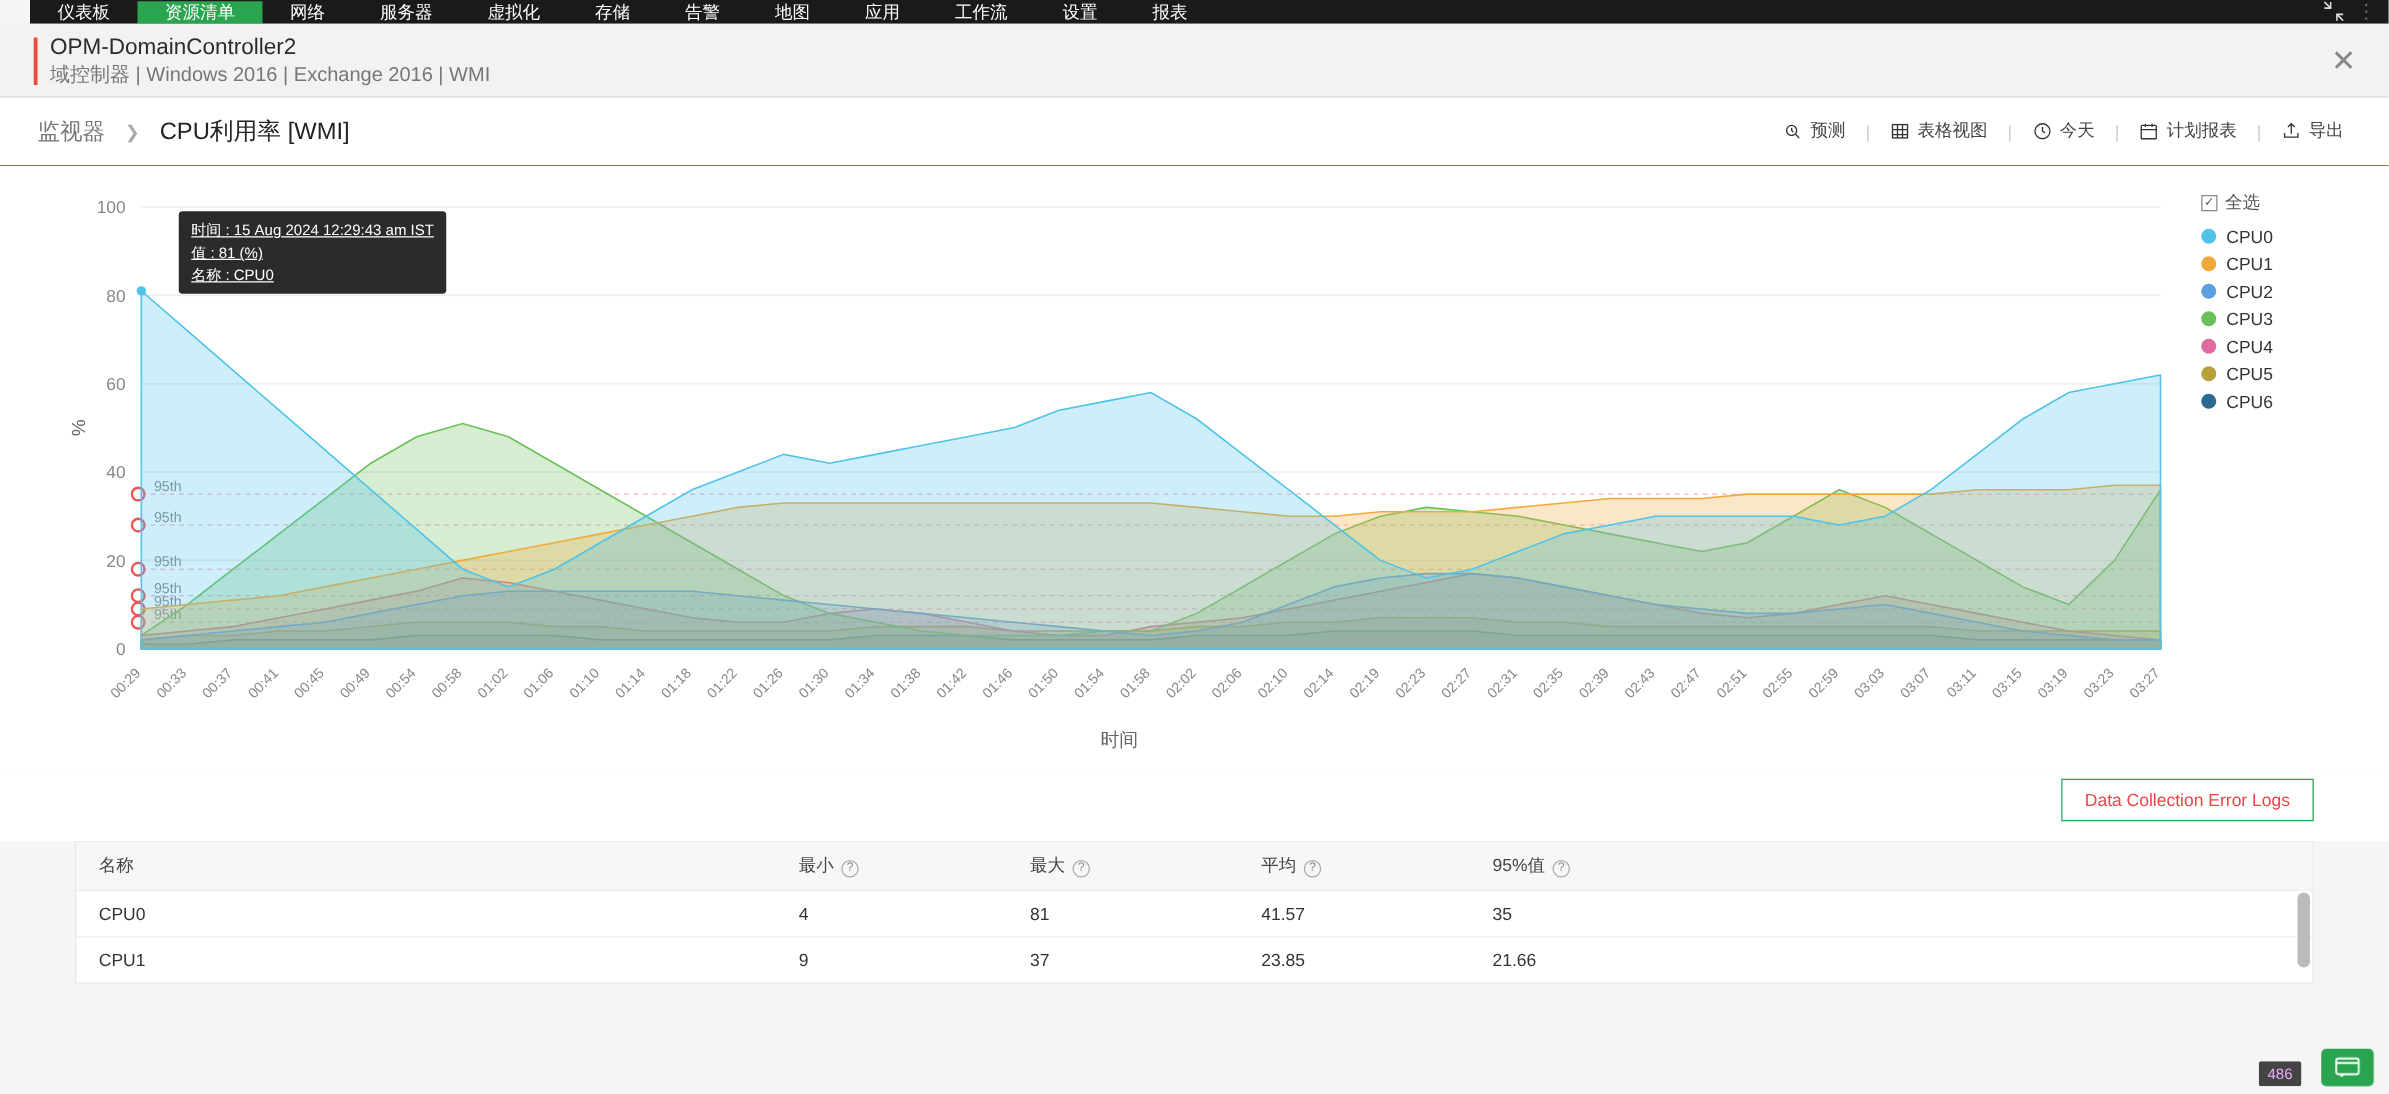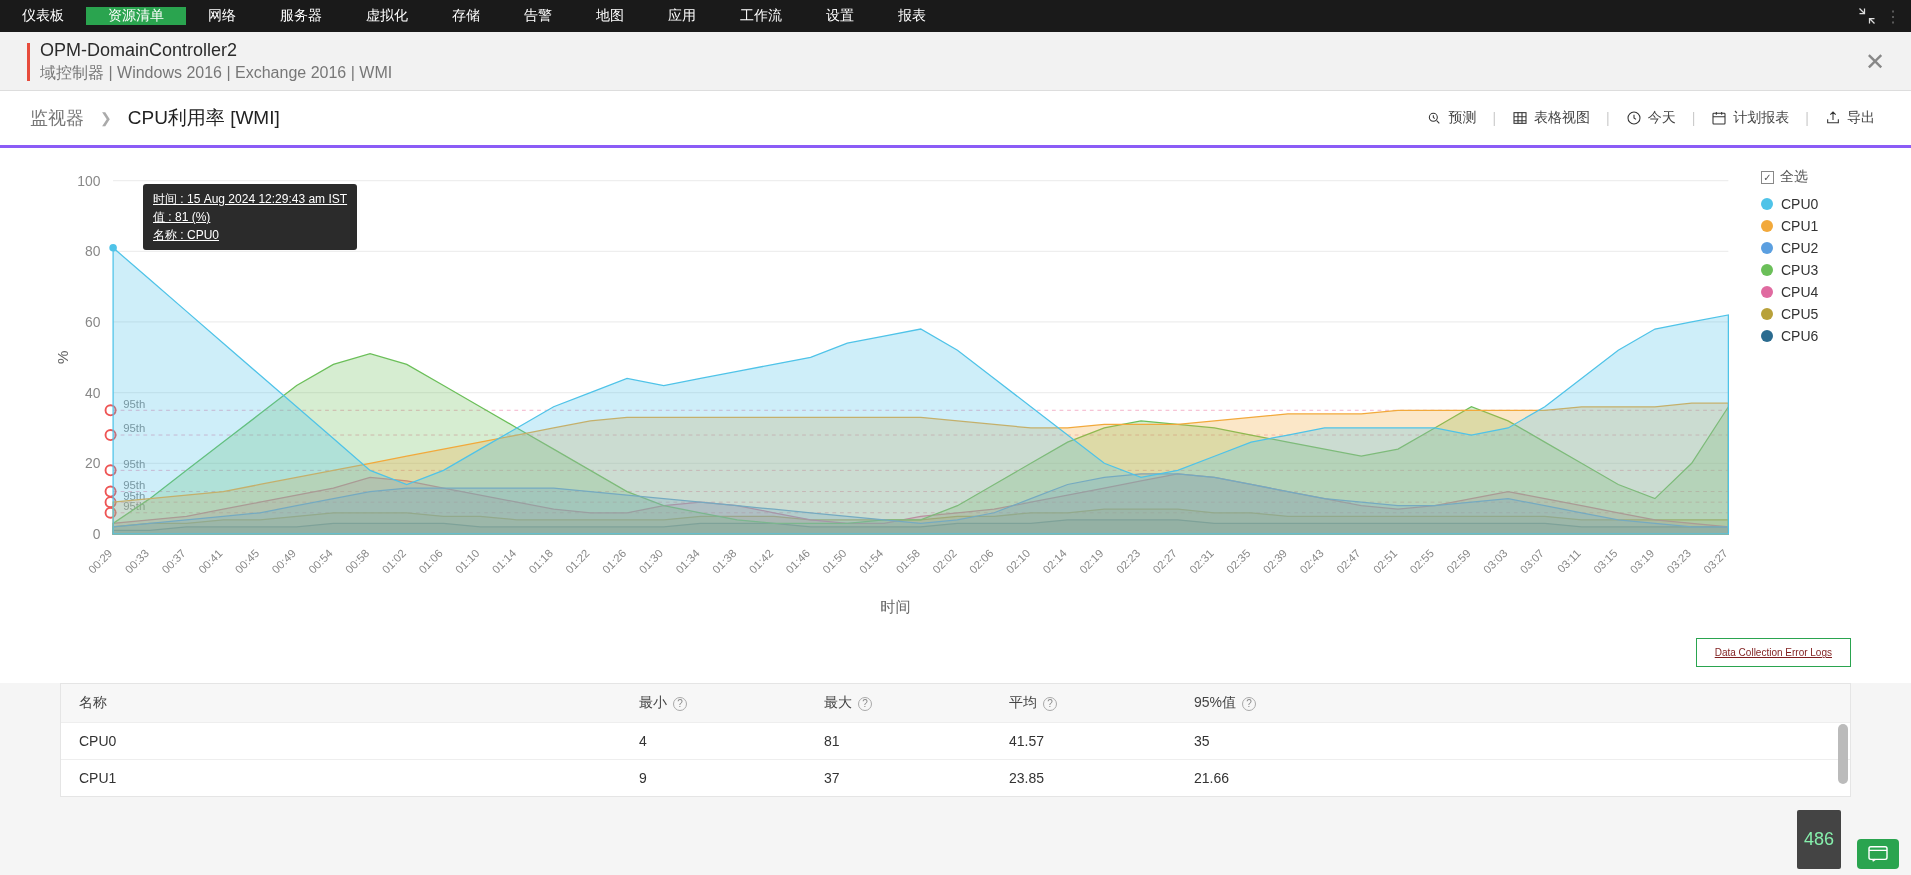--- a/index.html
+++ b/index.html
@@ -1,55 +1,55 @@
 <!DOCTYPE html>
 <html><head>
 <meta charset="utf-8">
 <style>
 * { margin:0; padding:0; box-sizing:border-box; font-family:"Segoe UI","Microsoft YaHei",sans-serif; }
 body { background:#f5f5f5; color:#333; overflow:hidden; }
-.topnav { background:#1a1a1a; height:32px; display:flex; align-items:center; color:#fff; position:relative; }
+.topnav { background:#1a1a1a; height:19px; display:flex; align-items:flex-end; color:#fff; position:relative;margin-left:24px; }
 .nav-item { padding:0 22px; font-size:14px; display:flex; align-items:center; cursor:pointer; }
 .nav-item.active { background:#2aa44f; }
 .nav-right { margin-left:auto; display:flex; align-items:center; padding-right:10px; }
 .collapse-icon { width:20px; height:20px; cursor:pointer; }
 .header { background:#f2f2f2; border-bottom:1px solid #ddd; padding:8px 20px 6px 27px; display:flex; align-items:center; position:relative; }
 .red-bar { width:3px; height:38px; background:#e74c3c; margin-right:10px; }
 .title { font-size:18px; color:#2b2b2b; font-weight:500; }
 .subtitle { font-size:16px; color:#777; margin-top:2px; }
 .close-x { margin-left:auto; font-size:24px; color:#888; cursor:pointer; padding:0 6px; }
-.crumbs { background:#fff; border-bottom:3px solid #8b5cf6; padding:14px 30px; display:flex; align-items:center; }
+.crumbs { background:#fff; border-bottom:1px solid #8b5cf6; padding:14px 30px; display:flex; align-items:center; }
 .crumb { font-size:18px; color:#777; }
 .crumb-sep { margin:0 16px; color:#aaa; font-size:14px; }
 .crumb.current { color:#222; font-weight:500; font-size:19px; }
 .actions { margin-left:auto; display:flex; align-items:center; gap:6px; font-size:14px; color:#444; }
 .action { display:flex; align-items:center; gap:6px; cursor:pointer; padding:0 6px; }
 .sep { color:#ccc; padding:0 4px; }
 .chart-area { background:#fff; padding:20px 60px 10px 50px; position:relative; display:flex; }
 .chart-svg { flex:1; }
 .legend { width:110px; padding-left:20px; font-size:14px; }
 .legend-item { display:flex; align-items:center; gap:8px; margin-bottom:6px; cursor:pointer; }
 .swatch { width:12px; height:12px; border-radius:50%; }
 .select-all { display:flex; align-items:center; gap:6px; margin-bottom:10px; cursor:pointer; font-size:14px; color:#555; }
 .checkbox { width:13px; height:13px; border:1px solid #888; display:inline-flex; align-items:center; justify-content:center; font-size:10px; }
 .tooltip { position:absolute; left:143px; top:36px; background:#2b2b2b; color:#fff; font-size:12px; padding:6px 10px; border-radius:3px; line-height:1.5; z-index:5; white-space:nowrap;text-decoration:underline; }
 .tooltip::before { content:''; position:absolute; left:-6px; top:12px; border:6px solid transparent; border-right-color:#2b2b2b; }
 .btn-row { display:flex; justify-content:flex-end; padding:6px 60px 16px; background:#fff; }
-.err-btn { border:1px solid #2aa44f; color:#7f1d1d; background:#fff; padding:8px 18px; font-size:10px; cursor:pointer;text-decoration:underline; }
+.err-btn { border:1px solid #2aa44f; color:#ef4444; background:#fff; padding:8px 18px; font-size:14px; cursor:pointer; }
 .table-wrap { background:#fff; margin:0 60px; border:1px solid #e5e5e5; position:relative; }
 .table-title { padding:14px 18px; font-size:16px; color:#333; border-bottom:1px solid #eee; }
 .thead { display:flex; background:#f7f7f7; font-size:14px; color:#444; }
 .th,.td { padding:10px 18px; }
 .col-name { flex:0 0 560px; }
 .col-num { flex:0 0 185px; }
 .help { display:inline-block; width:14px; height:14px; border:1px solid #aaa; border-radius:50%; font-size:10px; text-align:center; line-height:12px; color:#888; margin-left:6px; }
 .trow { display:flex; border-top:1px solid #eee; font-size:14px; color:#333; }
 .scrollbar { position:absolute; right:2px; top:40px; width:10px; bottom:4px; }
 .scrollthumb { background:#bbb; width:100%; height:60px; border-radius:5px; }
-.badge { position:fixed; right:70px; bottom:6px; background:#444; color:#86efac; font-size:18px; padding:19px 7px; border-radius:2px; }
+.badge { position:fixed; right:70px; bottom:6px; background:#444; color:#f0abfc; font-size:12px; padding:3px 7px; border-radius:2px; }
 .chat { position:fixed; right:12px; bottom:6px; width:42px; height:30px; background:#2aa44f; border-radius:4px; display:flex; align-items:center; justify-content:center; cursor:pointer; }
 .ico { width:16px; height:16px; display:inline-block; }
 </style>
 </head>
 <body>
 
 <div class="topnav">
   <div id="nav-items" style="display: flex;">
       <div class="nav-item">仪表板</div>
       <div class="nav-item active">资源清单</div>

